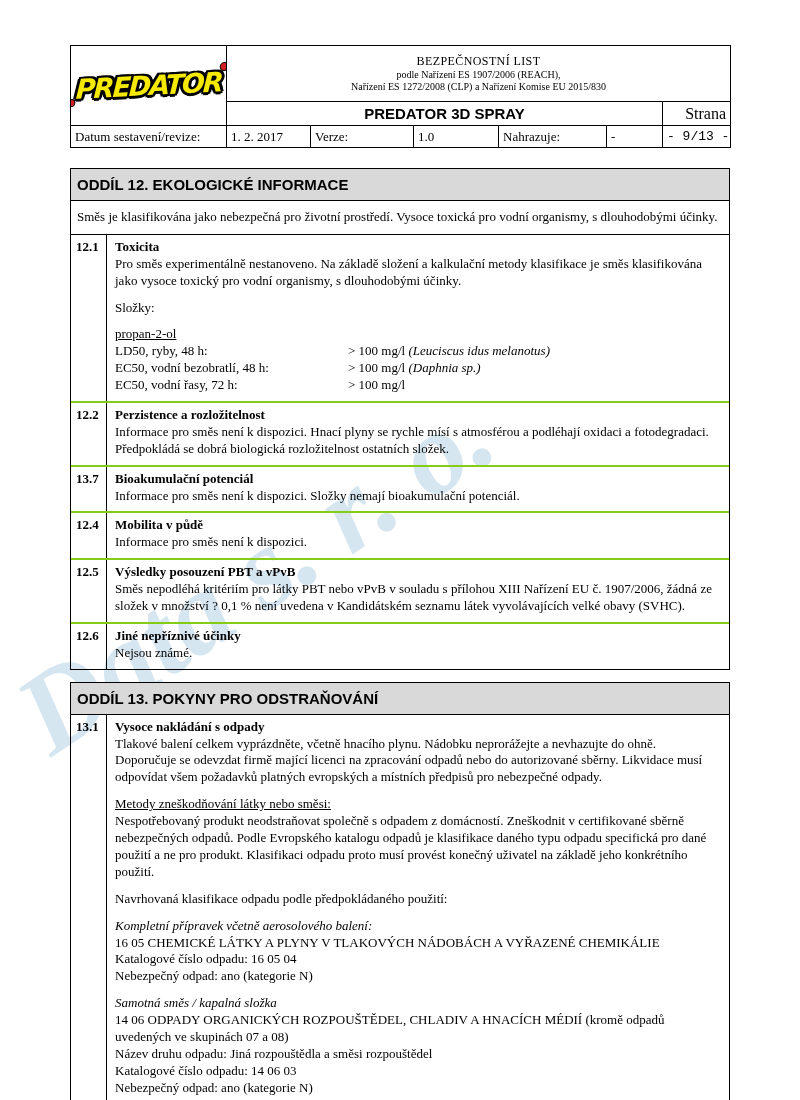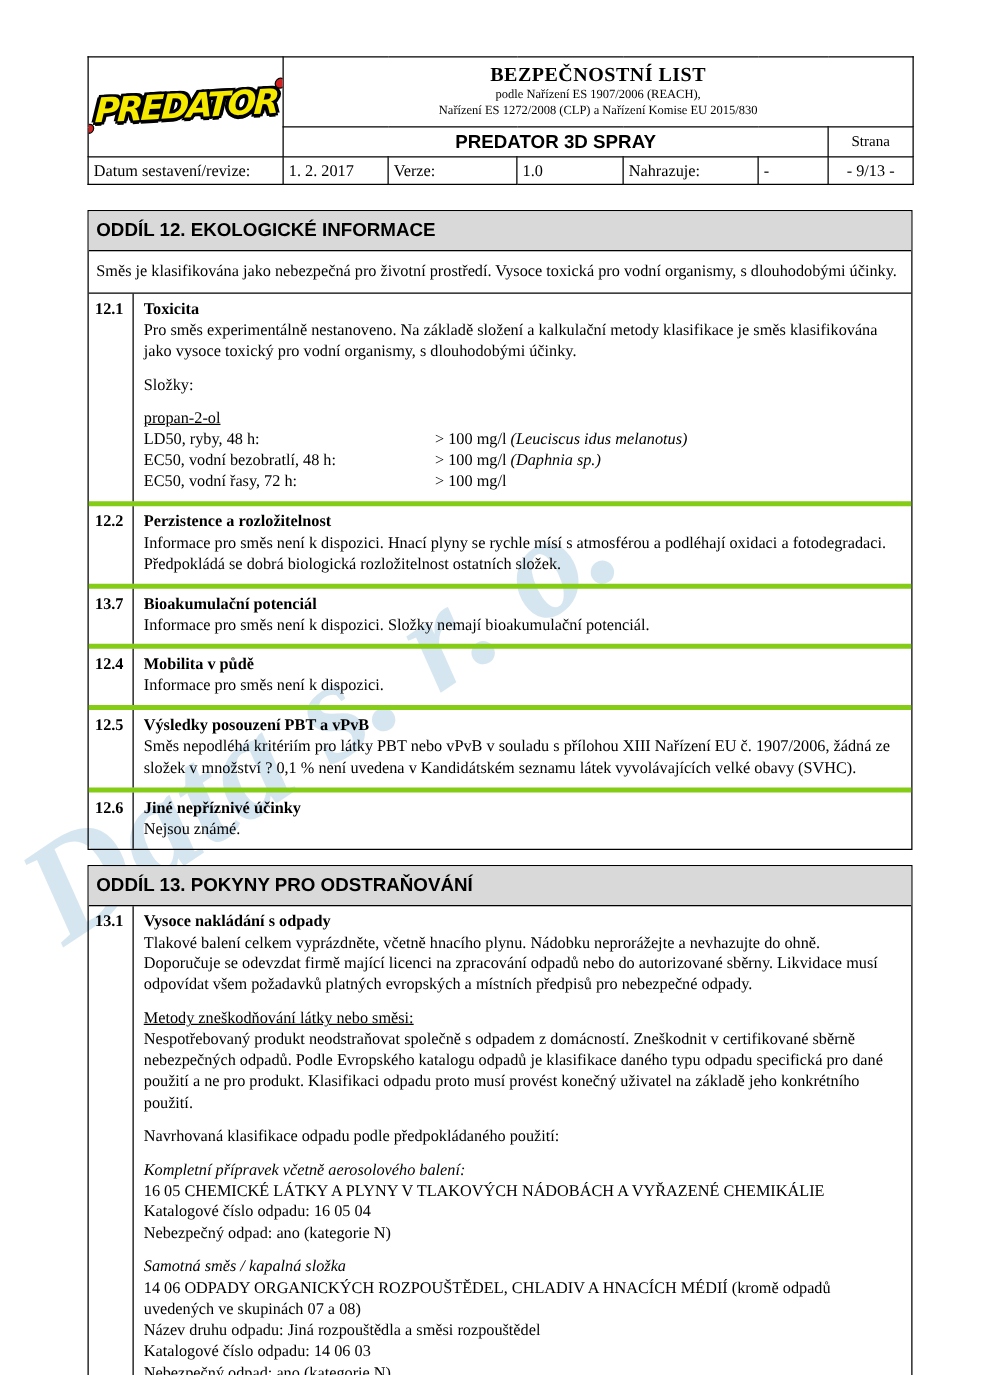--- a/index.html
+++ b/index.html
@@ -42,42 +42,42 @@
     content: ""; position: absolute; right: -6px; top: -4px;
     width: 7px; height: 7px; border-radius: 50%;
     background: #d42020; border: 1px solid #000;
   }
   .logo::before {
     content: ""; position: absolute; left: -8px; bottom: -2px;
     width: 6px; height: 6px; border-radius: 50%;
     background: #d42020; border: 1px solid #000;
   }
   .title-cell { text-align: center; }
-  .doc-title { font-weight: bold; font-size: 16px; letter-spacing: 0.4px; }
+  .doc-title { font-weight: normal; font-size: 12px; letter-spacing: 0.4px; }
   .doc-sub { font-size: 10px; line-height: 1.25; }
   .product-cell {
     font-family: "Liberation Sans", sans-serif;
     font-weight: bold; font-size: 15px; text-align: center; height: 24px;
   }
-  .strana-cell { font-size: 12px; text-align: center; }
+  .strana-cell { font-size: 16px; text-align: right; }
   tr.meta td { font-size: 13px; height: 22px; white-space: nowrap; }
-  .center { text-align: center; }
+  .center { text-align: center; font-family: Liberation Mono, monospace; }
 
   
   .section { border: 1px solid #000; width: 660px; background: transparent; }
   .section-12 { margin-top: 20px; }
   .section-13 { margin-top: 12px; }
   .sec-bar {
     background: #d9d9d9; border-bottom: 1px solid #000;
     font-family: "Liberation Sans", sans-serif;
     font-weight: bold; font-size: 15px;
     padding: 7px 6px;
   }
   .intro { padding: 8px 6px; border-bottom: 1px solid #000; line-height: 1.3; }
-  .row { display: flex; border-bottom: 4px solid #84cc16; }
+  .row { display: flex; border-bottom: 2px solid #84cc16; }
   .section .row:last-child { border-bottom: none; }
   .num {
     flex: 0 0 36px; width: 36px;
     border-right: 1px solid #000;
     font-weight: bold; font-size: 13px;
     padding: 4px 2px 4px 5px;
   }
   .cell { flex: 1; padding: 4px 10px 7px 8px; line-height: 1.3; }
   .head { font-weight: bold; }
   .mt { margin-top: 10px; }

